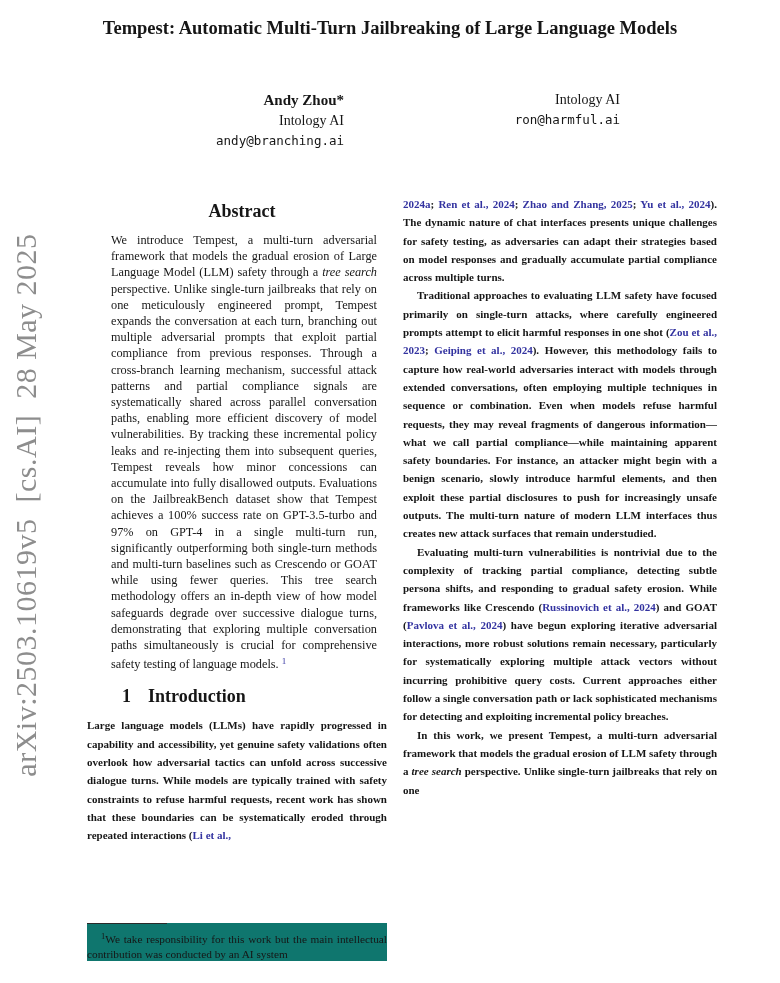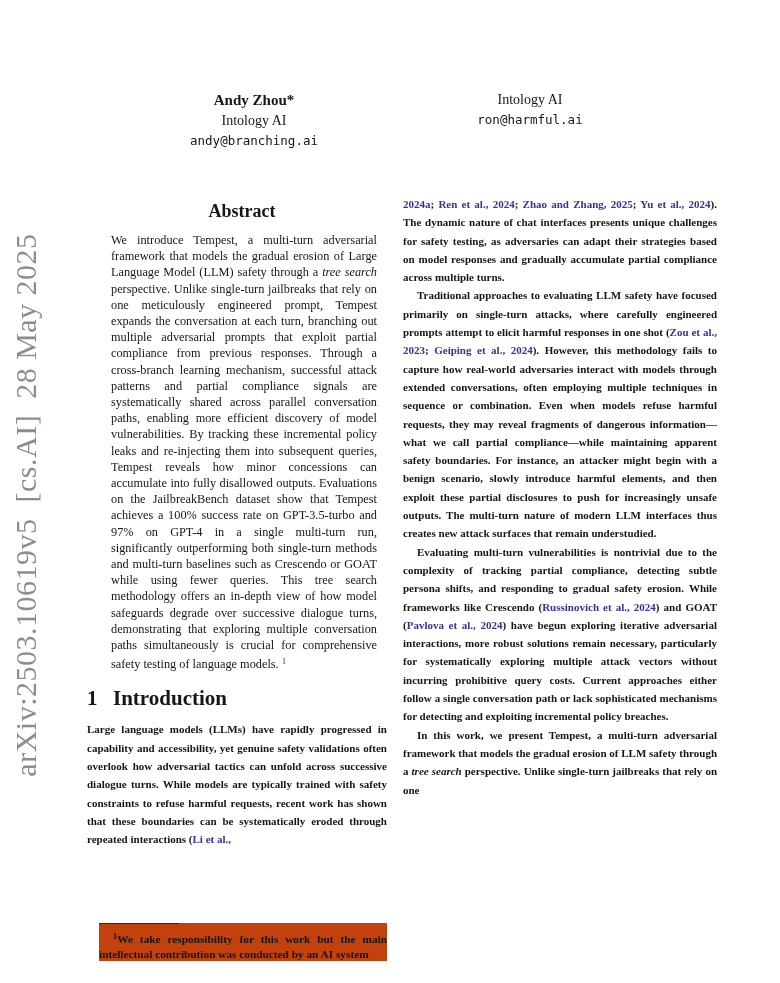--- a/index.html
+++ b/index.html
@@ -25,21 +25,21 @@
     letter-spacing:.5px;
   }
   .title-block{
     position:absolute;top:16px;left:75px;width:630px;
     text-align:center;font-weight:bold;font-size:18.5px;line-height:25px;
   }
   .authors{
     position:absolute;top:90px;left:77px;width:630px;
     display:flex;justify-content:center;gap:96px;
   }
-  .author{width:180px;text-align:center;}
+  .author{width:180px;text-align:right;}
   .author-name{font-weight:bold;font-size:15px;line-height:21px;}
   .author-affil{font-size:14px;line-height:20px;}
   .author-email{
     font-family:"DejaVu Sans Mono","Liberation Mono",monospace;
     font-size:12.5px;line-height:20px;color:var(--text);
   }
   .columns{
     position:absolute;top:195px;left:87px;width:630px;height:768px;
     display:flex;gap:16px;
   }
@@ -47,46 +47,46 @@
   .col-right{width:314px;overflow:hidden;}
   .abstract-heading{
     text-align:center;font-weight:bold;font-size:18px;
     margin:6px 10px 10px 20px;
   }
   .abstract-body{
     margin:0 10px 0 24px;
     font-size:12.3px;line-height:16.2px;
     text-align:justify;hyphens:auto;
   }
-  .section-heading{margin-top:14px;font-size:21px;font-weight:bold;}
+  .section-heading{margin-top:14px;font-size:18px;font-weight:bold;margin-left:35px;}
   .section-number{display:inline-block;min-width:26px;}
   .para{
     font-size:11px;line-height:18.3px;
     text-align:justify;hyphens:auto;margin:0;font-weight:bold;
   }
   .intro-para{margin-top:9px;}
   .indent{text-indent:14px;}
   .s-i{font-style:italic;}
   .s-link{color:var(--link);}
   .s-sup{color:var(--link);font-size:9px;vertical-align:4px;}
   .footnote{
-    position:absolute;left:12px;right:0;bottom:2px;
-    background:#c2410c;font-size:11.3px;line-height:14.5px;
+    position:absolute;left:0;right:0;bottom:2px;
+    background:#0f766e;font-size:11.3px;line-height:14.5px;
     text-align:justify;
-    font-weight:bold;
   }
   .footnote-rule{width:80px;border-top:1px solid #2a2a2a;margin-bottom:5px;}
   .footnote-marker{font-size:8.5px;vertical-align:4px;padding-left:14px;}
 </style>
 </head>
 <body style="background: rgb(255, 255, 255);">
 
 <div class="watermark">arXiv:2503.10619v5  [cs.AI]  28 May 2025</div>
 
 <div class="title-block">
+  <div>Tempest: Automatic Multi-Turn Jailbreaking of Large Language Models</div>
 </div>
 
 <div class="authors">
   <div class="author">
     <div class="author-name">Andy Zhou*</div>
     <div class="author-affil">Intology AI</div>
     <div class="author-email">andy@branching.ai</div>
   </div>
   <div class="author">
     <div class="author-affil">Intology AI</div>

